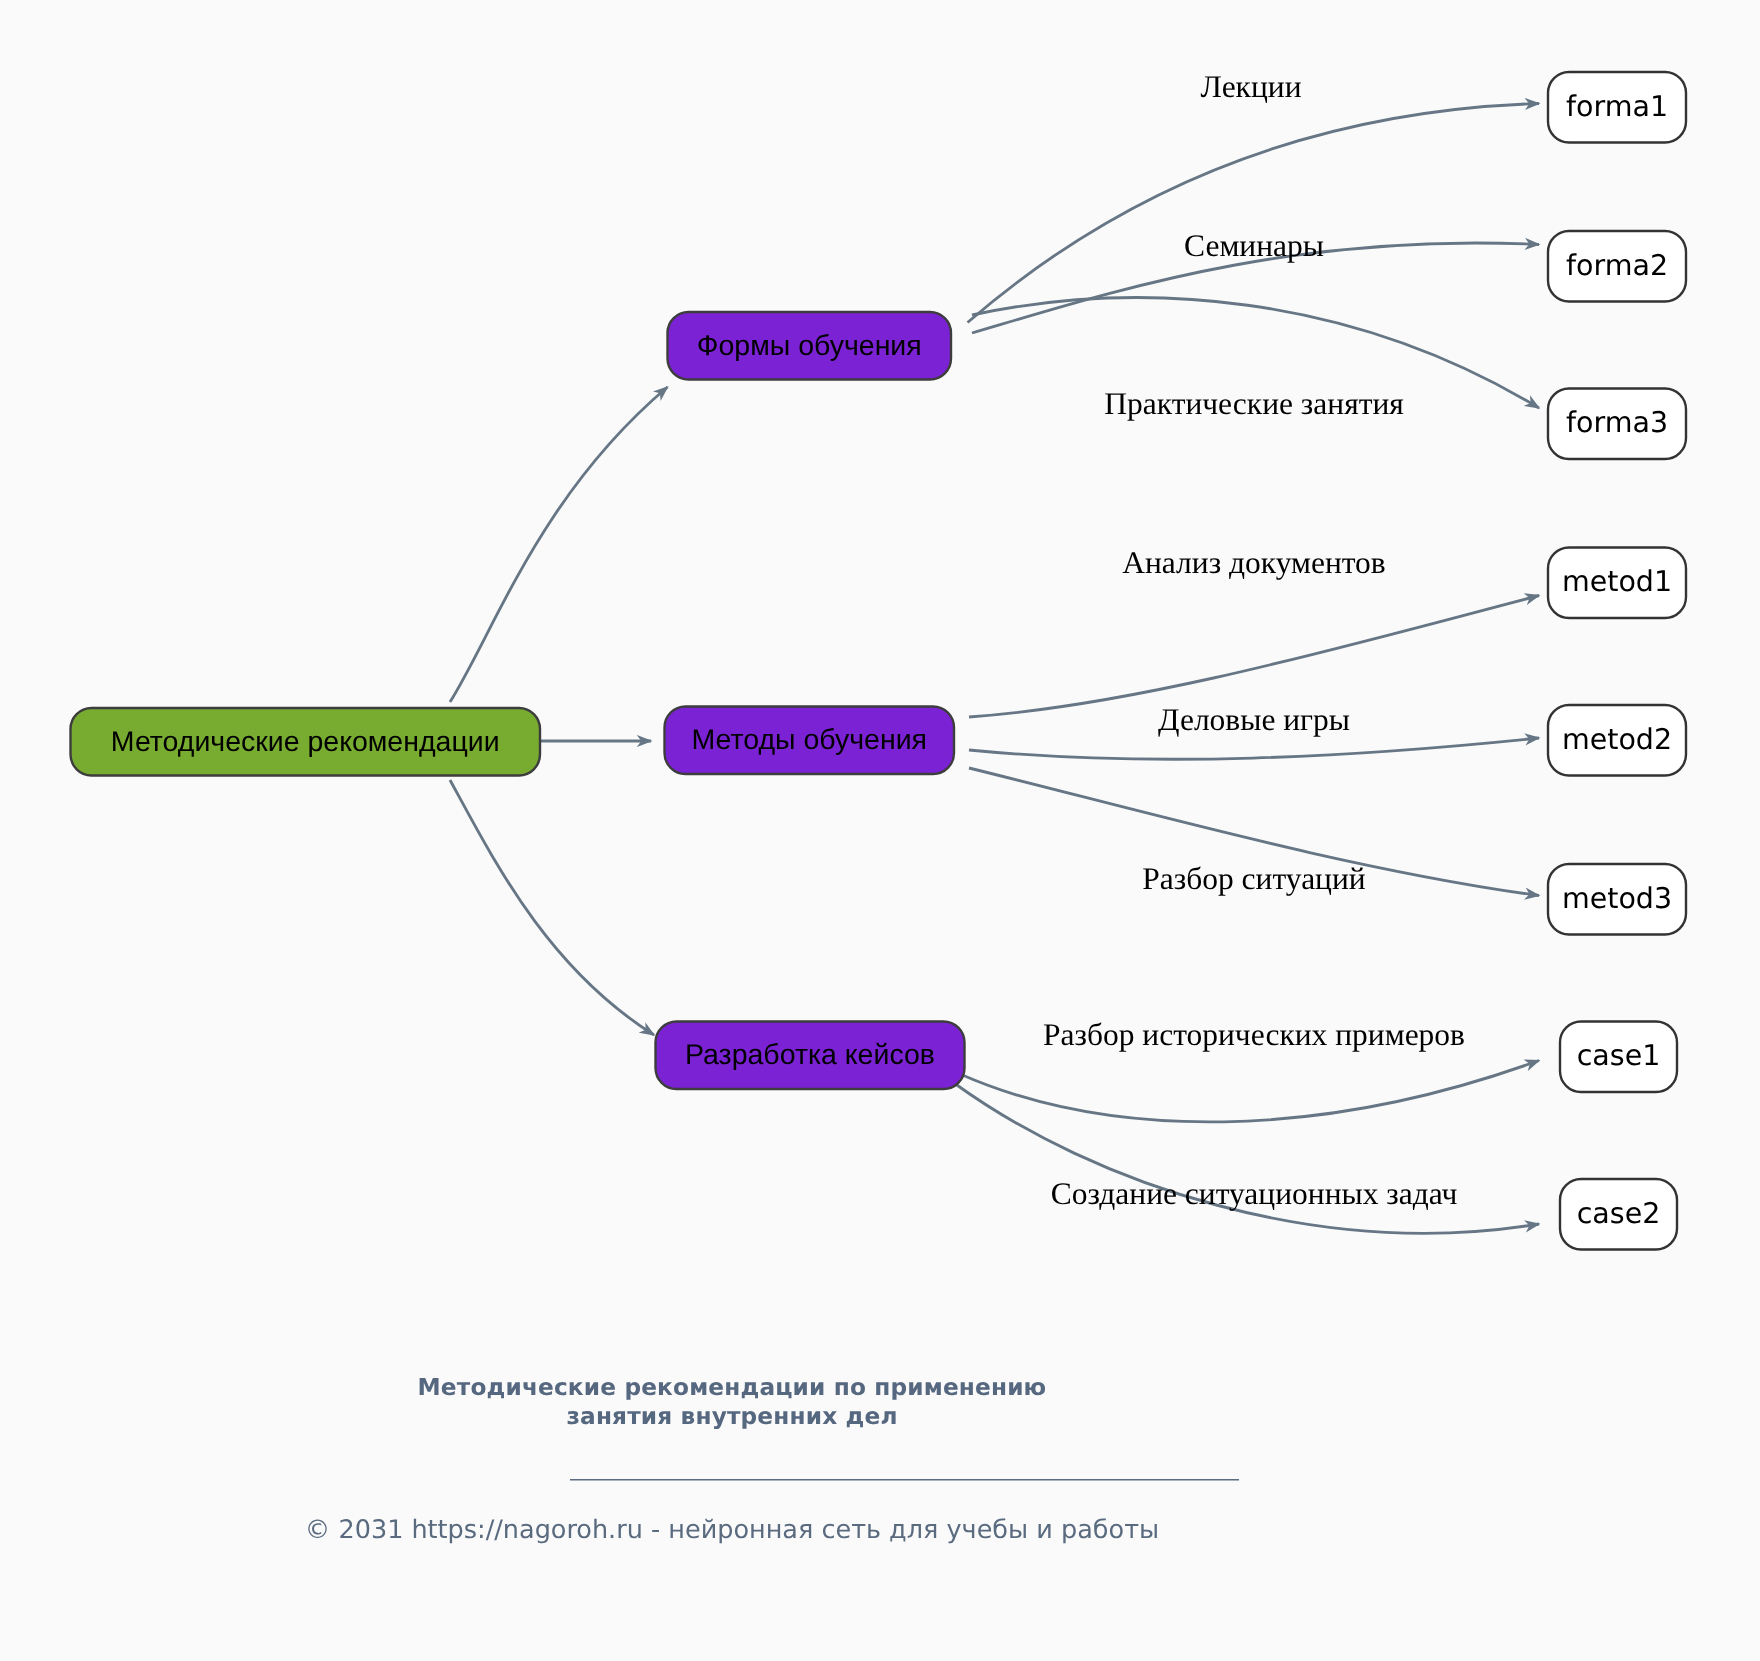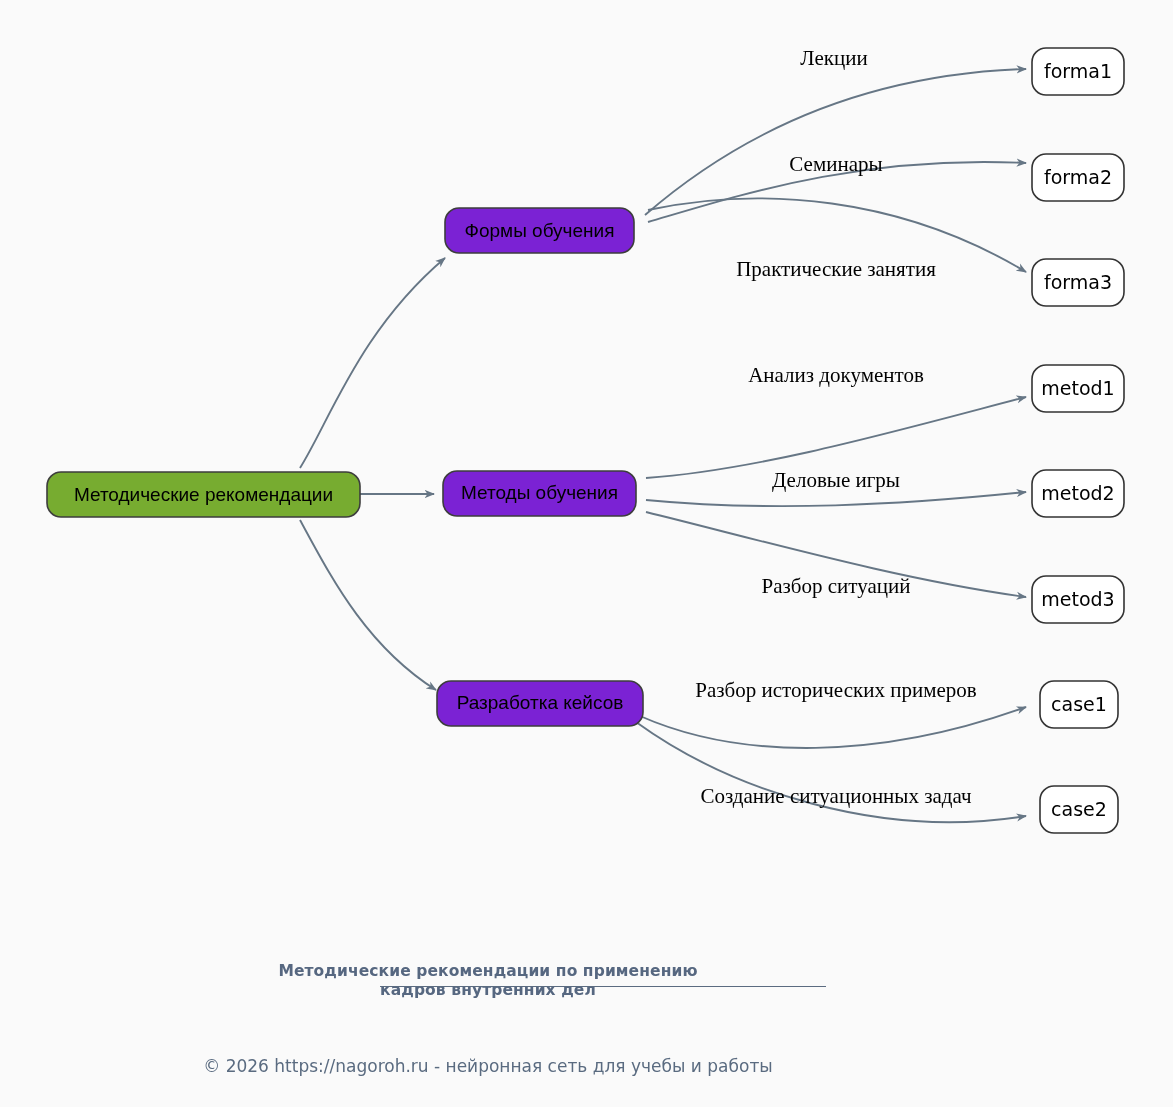--- a/index.html
+++ b/index.html
@@ -66,21 +66,20 @@
     fill: #000000;
     text-anchor: middle;
     dominant-baseline: middle;
   }
 
   .footer {
     position: absolute;
     left: 0;
     width: 976px;
     text-align: center;
-    margin-top: 46px;
   }
   #footer-title {
     top: 916px;
     font-family: "DejaVu Sans", sans-serif;
     font-size: 15.5px;
     font-weight: bold;
     line-height: 19px;
     color: #566780;
     letter-spacing: 0.1px;
   }
@@ -201,18 +200,18 @@
   </g>
 
   <g>
     <rect class="node-shape node-leaf" x="1040" y="786" width="78" height="47" rx="14" ry="14"></rect>
     <text class="node-label-leaf" x="1079" y="810">case2</text>
   </g>
 </svg>
 
 <div class="footer" id="footer-title">
   <div>Методические рекомендации по применению</div>
-  <div>кадров внутренних дел</div>
+  <div>занятия внутренних дел</div>
 </div>
 
 <div id="footer-rule"></div>
 
-<div class="footer" id="footer-copyright">© 2026 https://nagoroh.ru - нейронная сеть для учебы и работы</div>
+<div class="footer" id="footer-copyright">© 2031 https://nagoroh.ru - нейронная сеть для учебы и работы</div>
 
 </body></html>

